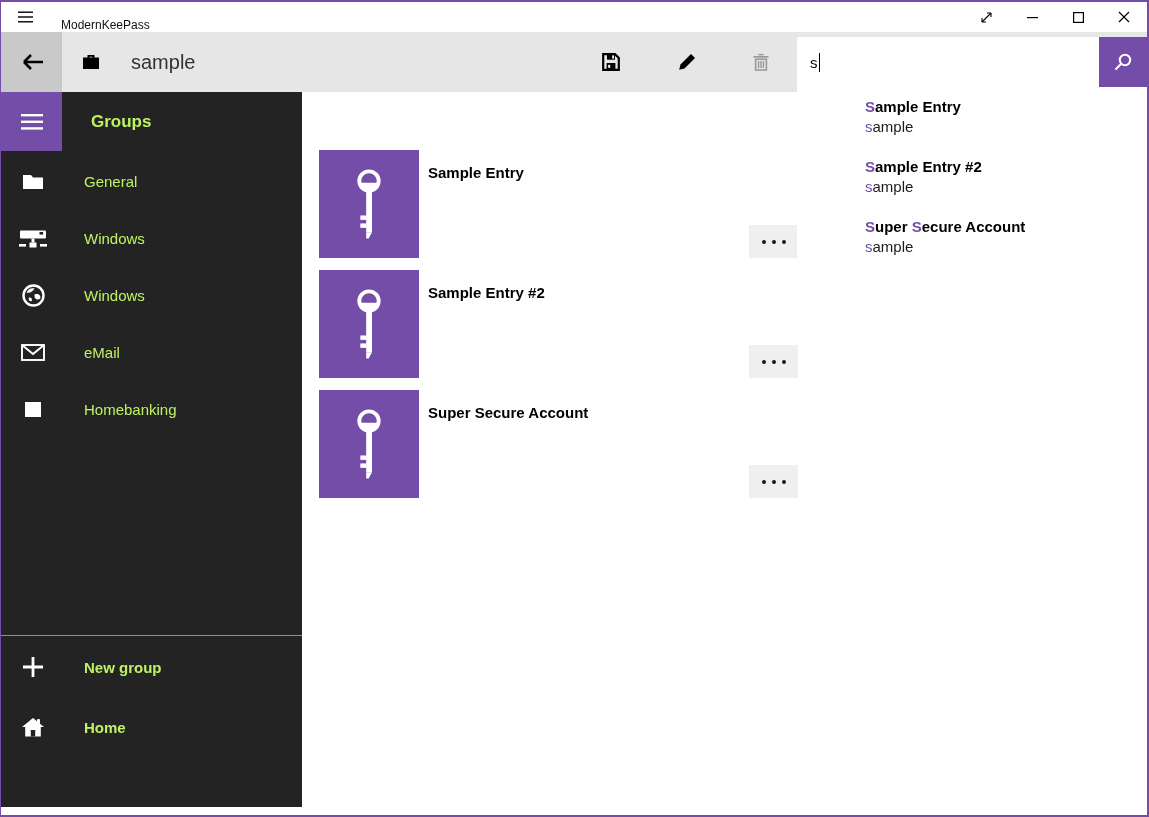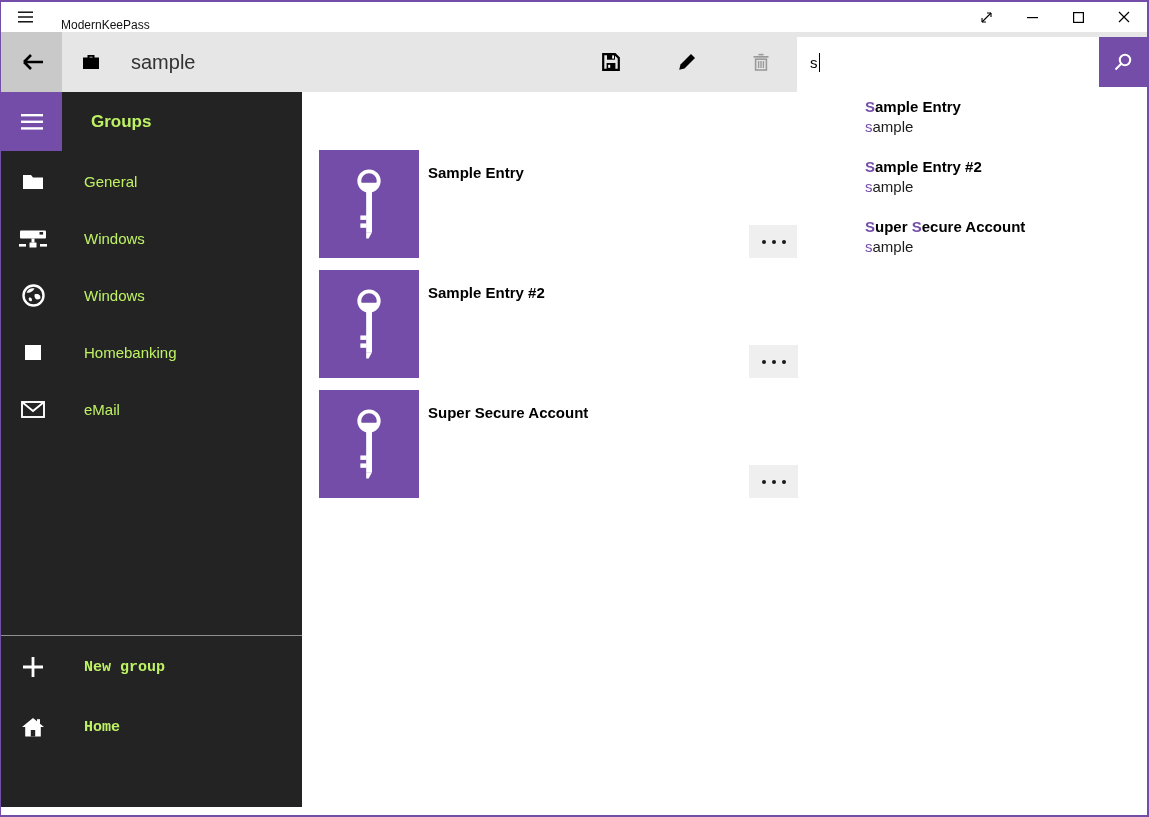--- a/index.html
+++ b/index.html
@@ -38,21 +38,21 @@
   .burger-block{position:absolute;left:0;top:0;width:61px;height:59px;background:#744da9;
                 display:flex;align-items:center;justify-content:center;}
   .sb-header{position:absolute;left:90px;top:0;height:59px;display:flex;align-items:center;
              font-weight:bold;font-size:17px;}
   .sb-items{position:absolute;top:61px;left:0;right:0;}
   .sb-item{height:57px;display:flex;align-items:center;cursor:pointer;}
   .sb-icon{width:30px;margin-left:17px;display:flex;justify-content:center;align-items:center;}
   .sb-label{margin-left:36px;font-size:15px;}
   .sb-divider{position:absolute;top:543px;left:0;right:0;height:1px;background:#8f8f8f;}
   .sb-footer{position:absolute;top:545px;left:0;right:0;}
-  .sb-footer .sb-item{height:60px;font-family:Liberation Mono, monospace;}
+  .sb-footer .sb-item{height:60px;}
   .sb-footer .sb-label{font-weight:bold;}
 
   .content{flex:1;padding:58px 0 0 17px;box-sizing:border-box;}
   .entry{display:flex;height:108px;margin-bottom:12px;position:relative;width:560px;}
   .tile{flex:0 0 100px;width:100px;height:108px;background:#744da9;
         display:flex;align-items:center;justify-content:center;}
   .entry-text{margin-left:9px;padding-top:13px;}
   .entry-title{font-size:15px;font-weight:bold;line-height:19px;color:#000;}
   .entry-details{margin-top:21px;font-size:15px;line-height:20px;color:#1b1b1b;}
   .more-btn{position:absolute;left:430px;top:75px;width:49px;height:33px;background:#efefef;
@@ -199,34 +199,34 @@
               <circle cx="11.5" cy="11.5" r="10" fill="none" stroke="#fff" stroke-width="2.4"></circle>
               <path d="M4.5,8.5 C6,5 9.5,3.5 12.5,4.5 C11,7.5 7.5,9.5 4.5,8.5 Z" fill="#fff"></path>
               <path d="M12.5,10.5 C16,9.2 19,11 18.3,14.5 C15.3,17 12,15 12.5,10.5 Z" fill="#fff"></path>
               <path d="M7,13.5 C9,13 10.5,14.5 9.8,17 C7.8,18 6,16 7,13.5 Z" fill="#fff"></path>
             </svg>
           </span>
           <span class="sb-label">Windows</span>
         </div>
         <div class="sb-item">
           <span class="sb-icon">
-            <svg width="16" height="15" viewBox="0 0 16 15">
-                <rect width="16" height="15" fill="#fff"></rect>
-              </svg>
-          </span>
-          <span class="sb-label">Homebanking</span>
-        </div>
-        <div class="sb-item">
-          <span class="sb-icon">
             <svg width="24" height="17" viewBox="0 0 24 17" fill="none" stroke="#fff" stroke-width="1.9">
               <rect x="1" y="1" width="22" height="15"></rect>
                 <path d="M1.6,1.6 L12,10 L22.4,1.6"></path>
             </svg>
           </span>
           <span class="sb-label">eMail</span>
+        </div>
+        <div class="sb-item">
+          <span class="sb-icon">
+            <svg width="16" height="15" viewBox="0 0 16 15">
+                <rect width="16" height="15" fill="#fff"></rect>
+              </svg>
+          </span>
+          <span class="sb-label">Homebanking</span>
         </div>
       </div>
 
       <div class="sb-divider"></div>
 
       <div class="sb-footer">
         <div class="sb-item">
           <span class="sb-icon">
             <svg width="20" height="20" viewBox="0 0 20 20" stroke="#fff" stroke-width="2.8">
                 <path d="M10,0 V20 M0,10 H20"></path>

